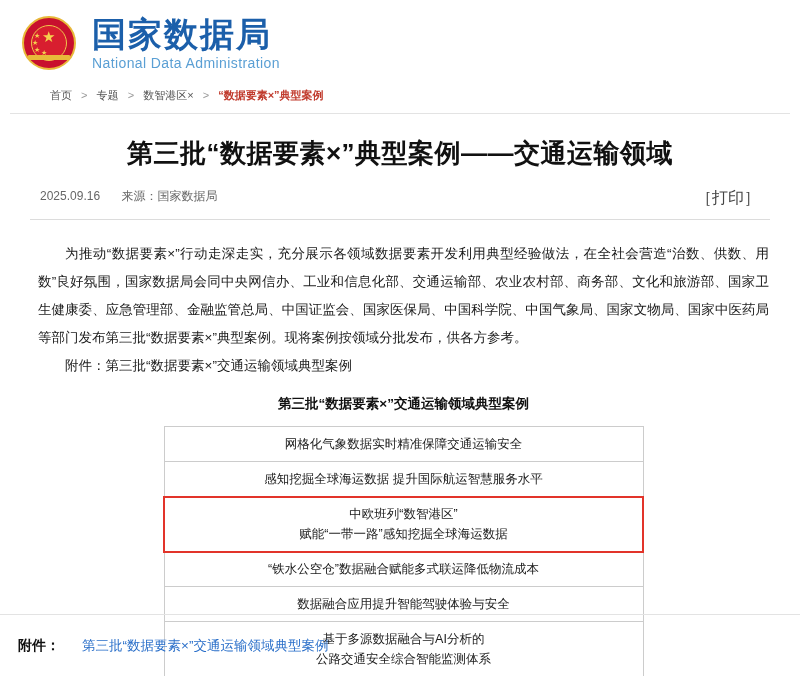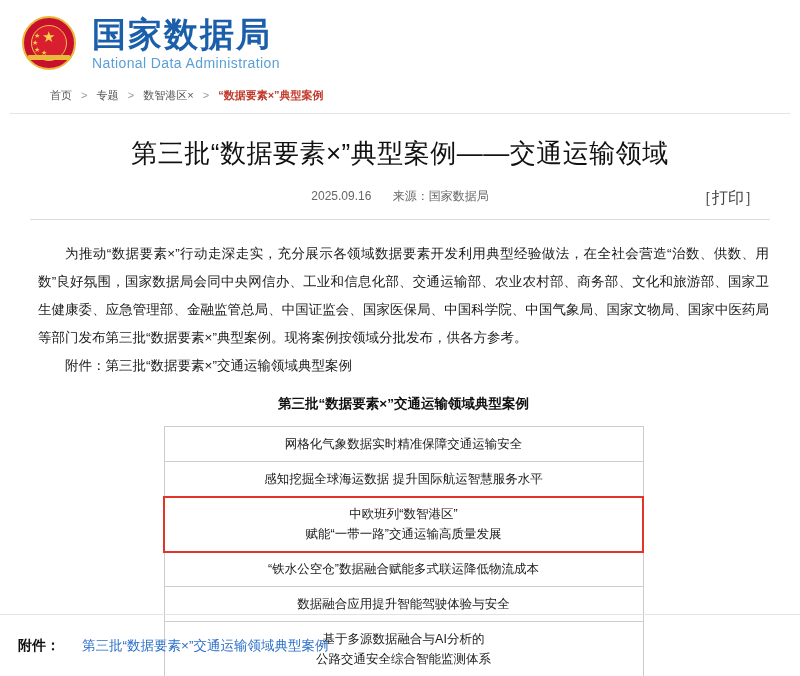--- a/index.html
+++ b/index.html
@@ -103,31 +103,31 @@
     font-weight: bold;
   }
 
   
   .title-block {
     text-align: center;
     padding: 22px 40px 0 40px;
   }
   .doc-title {
     font-size: 26px;
-    font-weight: normal;
+    font-weight: bold;
     color: #111;
     line-height: 34px;
     letter-spacing: 0.5px;
   }
   .meta-row {
     position: relative;
     margin-top: 18px;
     font-size: 12px;
     color: #666;
-    text-align: center;
+    text-align: left;
   }
   .meta-row .date { margin-right: 18px; }
   .meta-row .print {
     position: absolute;
     right: 0;
     top: 0;
     color: #444;
     text-decoration: none;
     font-size: 16px;
   }
@@ -255,21 +255,21 @@
       <tbody>
         <tr>
           <td><span>网格化气象数据实时精准保障交通运输安全</span></td>
         </tr>
         <tr>
           <td><span>感知挖掘全球海运数据 提升国际航运智慧服务水平</span></td>
         </tr>
         <tr class="highlight">
           <td>
             <div>中欧班列“数智港区”</div>
-            <div>赋能“一带一路”交通运输高质量发展</div>
+            <div>赋能“一带一路”感知挖掘全球海运数据</div>
           </td>
         </tr>
         <tr>
           <td><span>“铁水公空仓”数据融合赋能多式联运降低物流成本</span></td>
         </tr>
         <tr>
           <td><span>数据融合应用提升智能驾驶体验与安全</span></td>
         </tr>
         <tr>
           <td>

